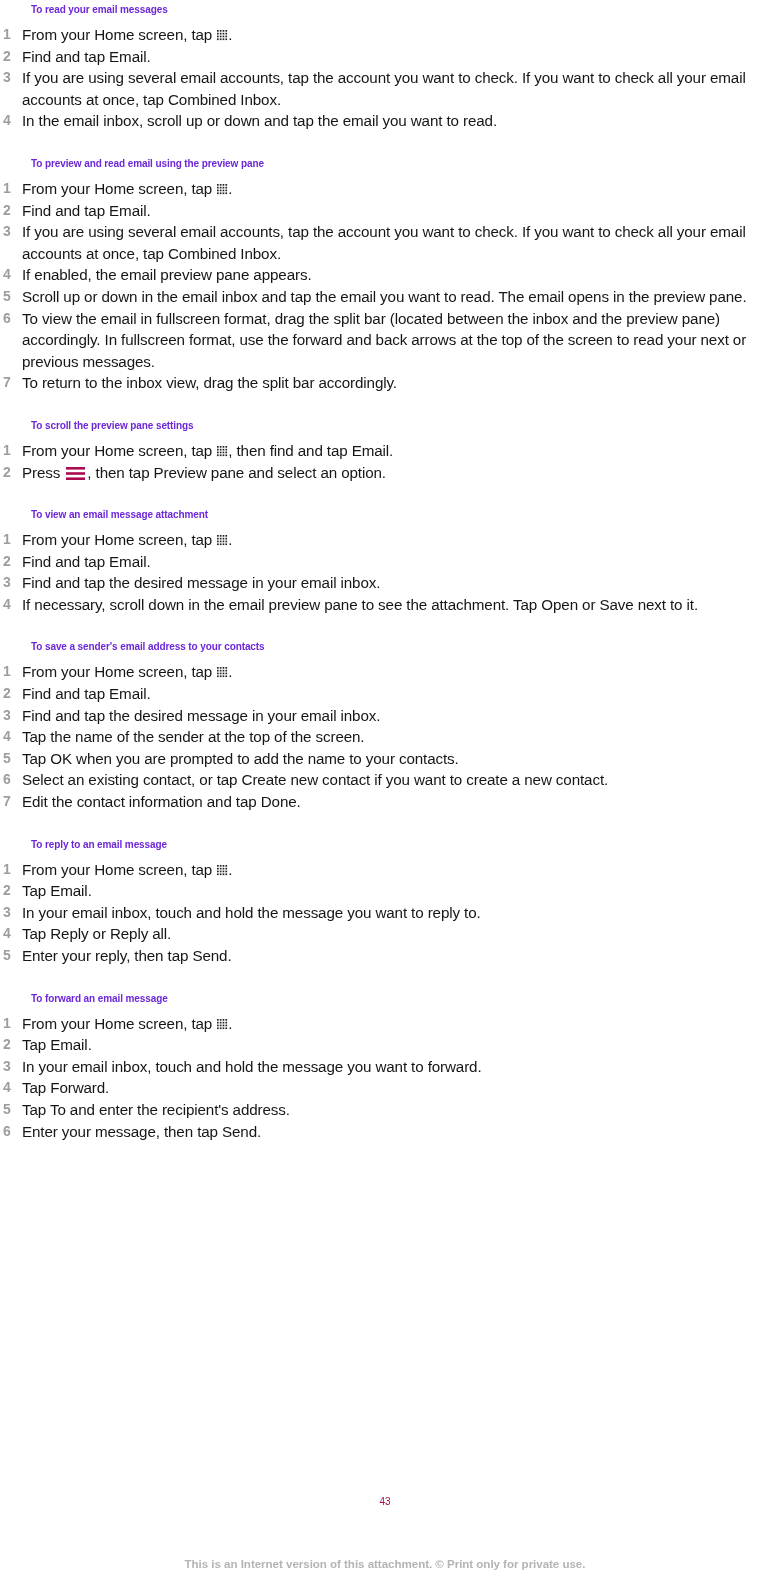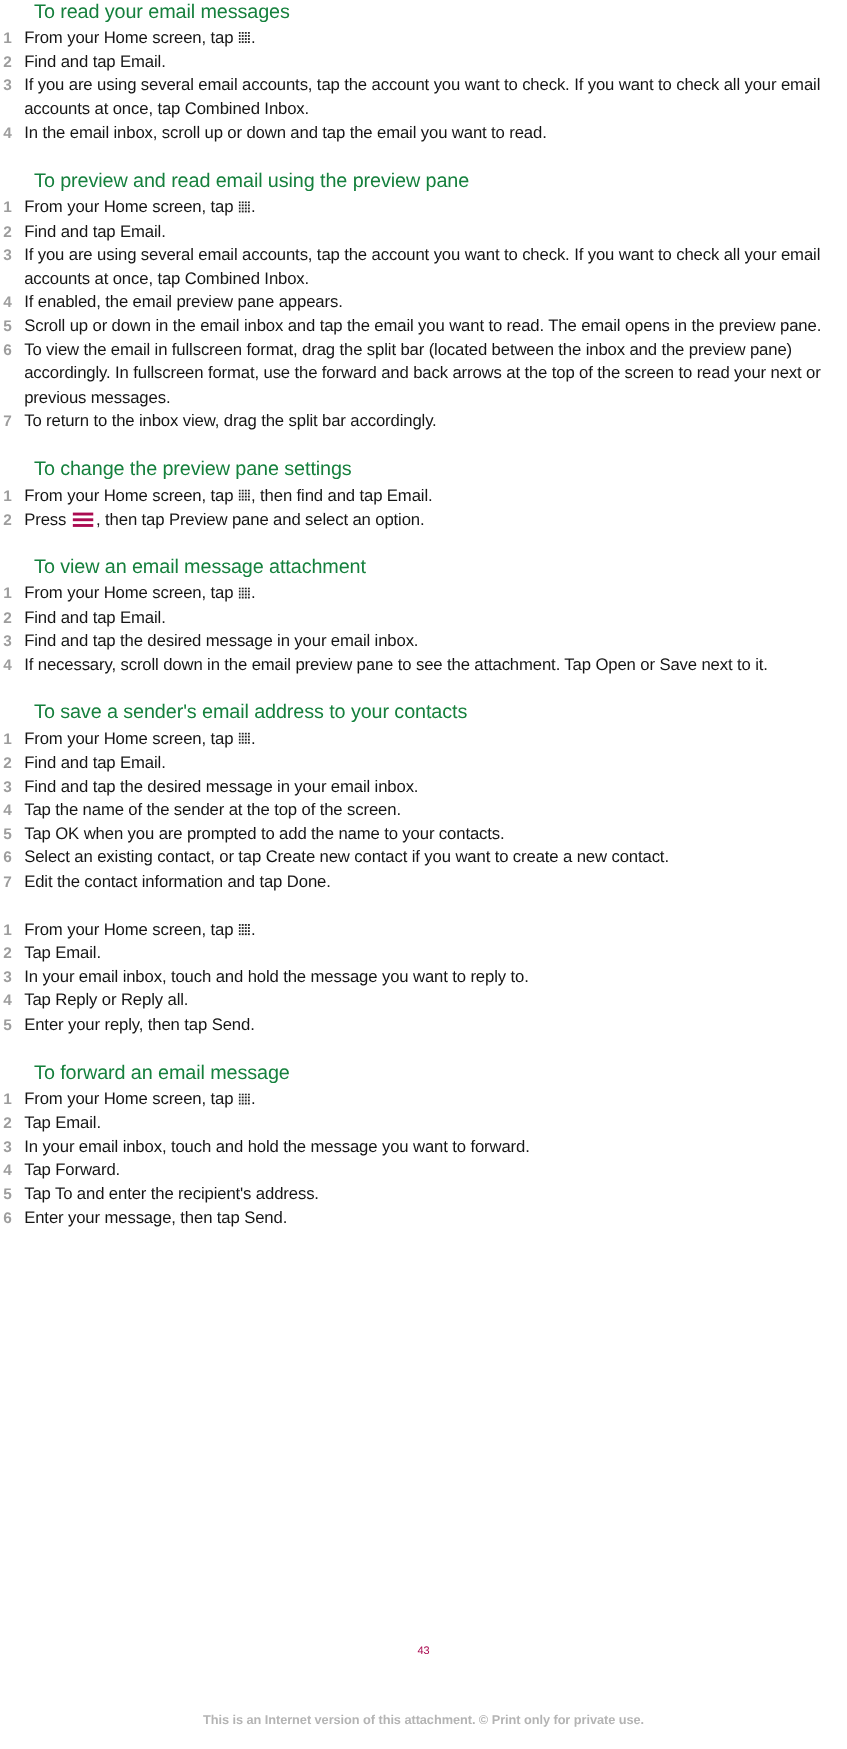--- a/index.html
+++ b/index.html
@@ -32,23 +32,23 @@
   }
 
   
   .section {
     margin: 0 0 0 0;
   }
   .section + .section {
     margin-top: 22px;
   }
   .sec-heading {
-    color: #15803d;
-    font-weight: normal;
-    font-size: 18px;
+    color: #6d28d9;
+    font-weight: bold;
+    font-size: 10px;
     line-height: 20px;
     margin: 0 0 4px 31px;
     letter-spacing: -0.1px;
   }
 
   
   .steps {
     list-style: none;
     margin: 0;
     padding: 0;
@@ -218,21 +218,21 @@
               <div class="step-num">6</div>
               <div class="step-body">To view the email in fullscreen format, drag the split bar (located between the inbox and the preview pane) accordingly. In fullscreen format, use the forward and back arrows at the top of the screen to read your next or previous messages.</div>
             </div>
             <div class="step">
               <div class="step-num">7</div>
               <div class="step-body">To return to the inbox view, drag the split bar accordingly.</div>
             </div>
           </div>
         </div>
         <div class="section">
-          <div class="sec-heading">To change the preview pane settings</div>
+          <div class="sec-heading">To scroll the preview pane settings</div>
           <div class="steps">
             <div class="step">
               <div class="step-num">1</div>
               <div class="step-body">From your Home screen, tap <span class="icon-appgrid"><svg viewBox="0 0 11 11" width="11" height="11" aria-hidden="true">
                     <rect x="0" y="0" width="1.7" height="1.7" fill="#262626"></rect>
                     <rect x="2.8" y="0" width="1.7" height="1.7" fill="#262626"></rect>
                     <rect x="5.6" y="0" width="1.7" height="1.7" fill="#262626"></rect>
                     <rect x="8.399999999999999" y="0" width="1.7" height="1.7" fill="#262626"></rect>
                     <rect x="0" y="2.8" width="1.7" height="1.7" fill="#262626"></rect>
                     <rect x="2.8" y="2.8" width="1.7" height="1.7" fill="#262626"></rect>
@@ -340,20 +340,21 @@
               <div class="step-num">6</div>
               <div class="step-body">Select an existing contact, or tap <b>Create new contact</b> if you want to create a new contact.</div>
             </div>
             <div class="step">
               <div class="step-num">7</div>
               <div class="step-body">Edit the contact information and tap <b>Done</b>.</div>
             </div>
           </div>
         </div>
         <div class="section">
+          <div class="sec-heading">To reply to an email message</div>
           <div class="steps">
             <div class="step">
               <div class="step-num">1</div>
               <div class="step-body">From your Home screen, tap <span class="icon-appgrid"><svg viewBox="0 0 11 11" width="11" height="11" aria-hidden="true">
                     <rect x="0" y="0" width="1.7" height="1.7" fill="#262626"></rect>
                     <rect x="2.8" y="0" width="1.7" height="1.7" fill="#262626"></rect>
                     <rect x="5.6" y="0" width="1.7" height="1.7" fill="#262626"></rect>
                     <rect x="8.399999999999999" y="0" width="1.7" height="1.7" fill="#262626"></rect>
                     <rect x="0" y="2.8" width="1.7" height="1.7" fill="#262626"></rect>
                     <rect x="2.8" y="2.8" width="1.7" height="1.7" fill="#262626"></rect>

